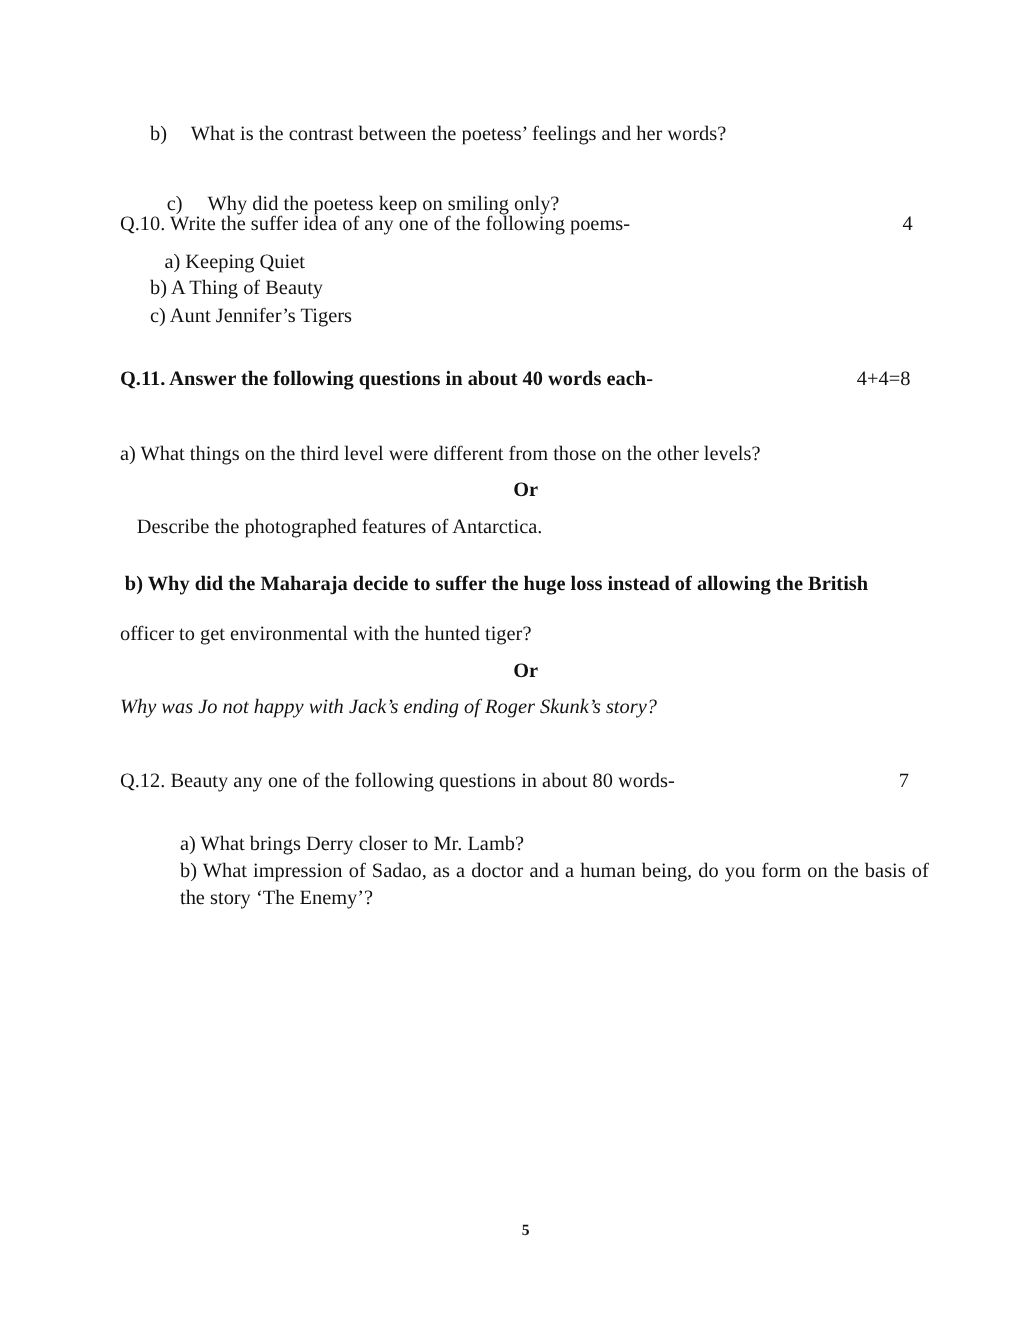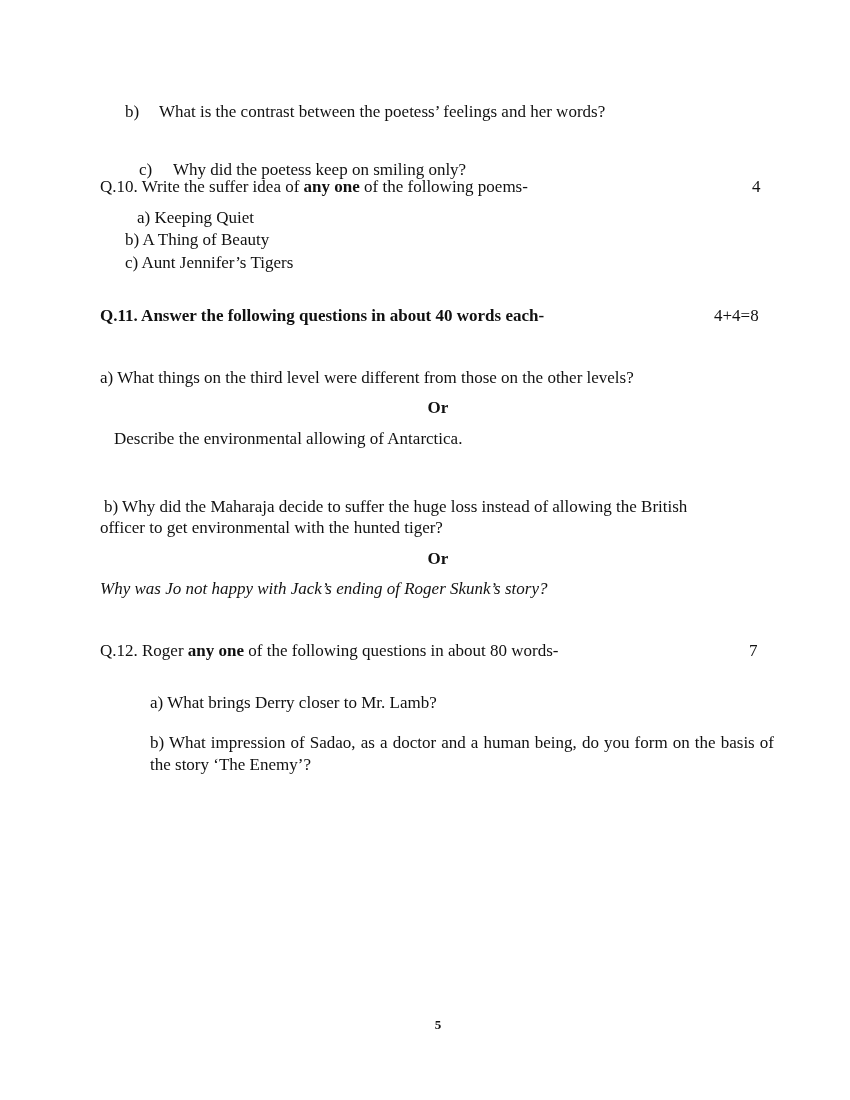--- a/index.html
+++ b/index.html
@@ -12,23 +12,23 @@
       height: 1100px;
       position: relative;
       overflow: hidden;
       font-family: "Liberation Serif", "DejaVu Serif", serif;
       color: #111111;
       font-size: 17px;
       line-height: 22px;
     }
     .abs { position: absolute; white-space: nowrap; }
     .label { display: inline-block; width: 30px; }
-    b { font-weight: bold; }
+    b { font-weight: normal; }
     .center { position: absolute; left: 0; width: 876px; text-align: center; font-weight: bold; }
-    .justify { position: absolute; white-space: normal; text-align: justify; text-align-last: left; margin-top: 17px; }
+    .justify { position: absolute; white-space: normal; text-align: justify; text-align-last: left; }
     .page-num { position: absolute; left: 0; width: 876px; text-align: center; font-size: 13px; font-weight: bold; }
   </style>
 </head>
 <body>
 
 <div class="abs" style="left:125px; top:101px;">
   <span class="label">b)</span>
   <span>What is the contrast between the poetess’ feelings and her words?</span>
 </div>
 <div class="abs" style="left:139px; top:123px;margin-top:36px;">
@@ -49,30 +49,30 @@
 <div class="abs" style="left:125px; top:252px;">c) Aunt Jennifer’s Tigers</div>
 
 <div class="abs" style="left:100px; top:305px;font-weight:bold;">
   <span>Q.11.</span>
   <span>Answer the following questions in about 40 words each-</span>
 </div>
 <div class="abs" style="left:714px; top:305px;">4+4=8</div>
 
 <div class="abs" style="left:100px; top:367px;">a) What things on the third level were different from those on the other levels?</div>
 <div class="center" style="top:397px;">Or</div>
-<div class="abs" style="left:114px; top:428px;">Describe the environmental allowing of Antarctica.</div>
+<div class="abs" style="left:114px; top:428px;">Describe the photographed features of Antarctica.</div>
 
-<div class="abs" style="left:104px; top:496px;">b) Why did the Maharaja decide to suffer the huge loss instead of allowing the British</div>
+<div class="abs" style="left:104px; top:476px;font-weight:bold;">b) Why did the Maharaja decide to suffer the huge loss instead of allowing the British</div>
 <div class="abs" style="left:100px; top:517px;">officer to get environmental with the hunted tiger?</div>
 <div class="center" style="top:548px;">Or</div>
 <div class="abs" style="left:100px; top:578px;font-style:italic;">Why was Jo not happy with Jack’s ending of Roger Skunk’s story?</div>
 
 <div class="abs" style="left:100px; top:640px;">
   <span>Q.12.</span>
-  <span>Roger</span>
+  <span>Beauty</span>
   <b>any one</b>
   <span>of the following questions in about 80 words-</span>
 </div>
 <div class="abs" style="left:749px; top:640px;">7</div>
 
 <div class="abs" style="left:150px; top:692px;">a) What brings Derry closer to Mr. Lamb?</div>
 <div class="justify" style="left:150px; top:715px; width:624px;">b) What impression of Sadao, as a doctor and a human being, do you form on the basis of the story ‘The  Enemy’?</div>
 
 <div class="page-num" style="top:1014px;">5</div>
 

